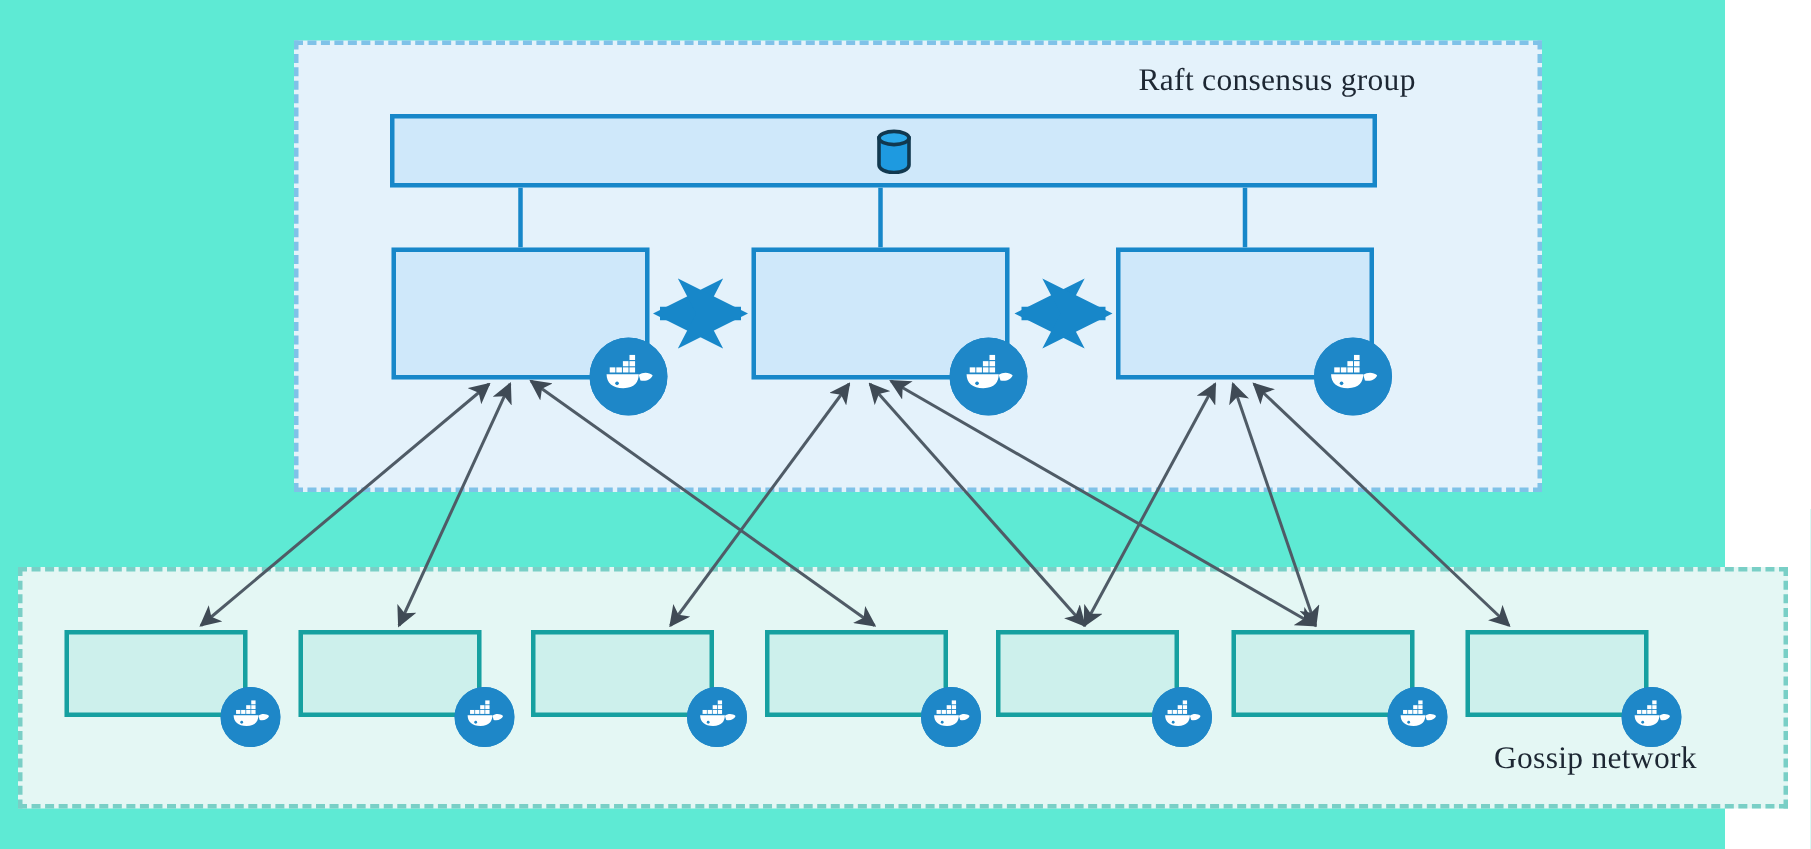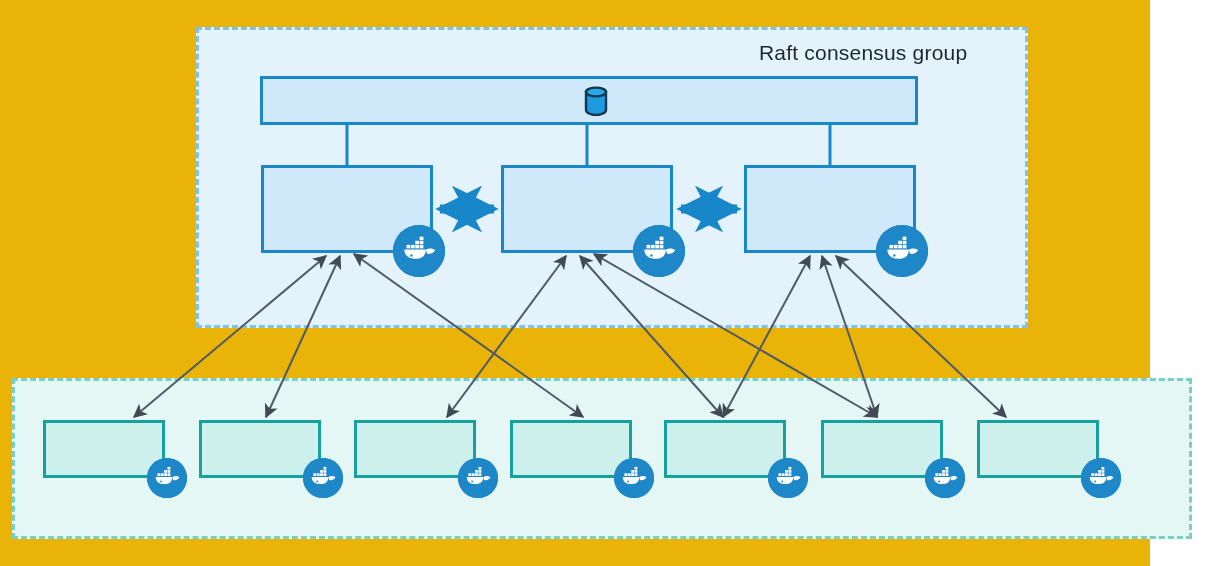--- a/index.html
+++ b/index.html
@@ -1,17 +1,17 @@
 <!DOCTYPE html>
 <html><head>
 <meta charset="utf-8">
 <style>
   html,body{margin:0;padding:0;background:#ffffff;}
   body{width:1207px;height:566px;font-family:"Liberation Sans","DejaVu Sans",sans-serif;overflow:hidden;}
-  #stage{position:relative;width:1150px;height:566px;background:#eab308;}
+  #stage{position:relative;width:1150px;height:566px;background:#5eead4;font-family:Liberation Serif, serif;}
   svg.layer{position:absolute;left:0;top:0;width:1207px;height:566px;}
   #edges{z-index:2;pointer-events:none;}
   .zone{position:absolute;z-index:1;}
   .zone-label{position:absolute;z-index:5;font-size:21px;color:#1d2733;white-space:nowrap;letter-spacing:.2px;}
   .node{position:absolute;z-index:3;box-sizing:border-box;display:flex;align-items:center;justify-content:center;}
   .node span.lbl{font-size:0;}
   .mgr{background:#cfe8fa;border:3px solid #1787c9;}
   .mgr .lbl{font-size:30px;color:#1d2733;line-height:1;}
   .store{background:#cfe8fa;border:3px solid #1787c9;}
   .store .lbl{font-size:22px;color:#1d2733;line-height:1;}
@@ -25,20 +25,21 @@
 </style>
 </head>
 <body>
 
 <div id="stage">
 
   <div class="zone" id="zone-raft" style="left: 196px; top: 27px; width: 826px; height: 295px; background: rgb(228, 242, 251); border: 3px dashed rgb(127, 194, 232);"></div>
   <div class="zone" id="zone-gossip" style="left: 12px; top: 378px; width: 1174px; height: 155px; background: rgb(228, 247, 244); border: 3px dashed rgb(121, 207, 198);"></div>
 
   <div class="zone-label" id="label-raft" style="left: 759px; top: 41px;">Raft consensus group</div>
+  <div class="zone-label" id="label-gossip" style="left: 996px; top: 493px;">Gossip network</div>
 
   <svg class="layer" id="edges" viewBox="0 0 1207 566" xmlns="http://www.w3.org/2000/svg">
     <defs>
       <marker id="ahG" viewBox="0 0 10 10" refX="9" refY="5" markerWidth="7" markerHeight="7" orient="auto-start-reverse">
         <path d="M0,0 L10,5 L0,10 L2.6,5 z" fill="#3f4a55"></path>
       </marker>
       <marker id="ahB" viewBox="0 0 10 10" refX="9" refY="5" markerWidth="5.2" markerHeight="5.2" orient="auto-start-reverse">
         <path d="M0,0 L10,5 L0,10 L2.6,5 z" fill="#1787c9"></path>
       </marker>
     </defs>

